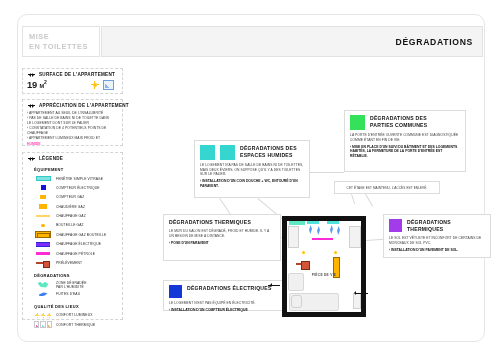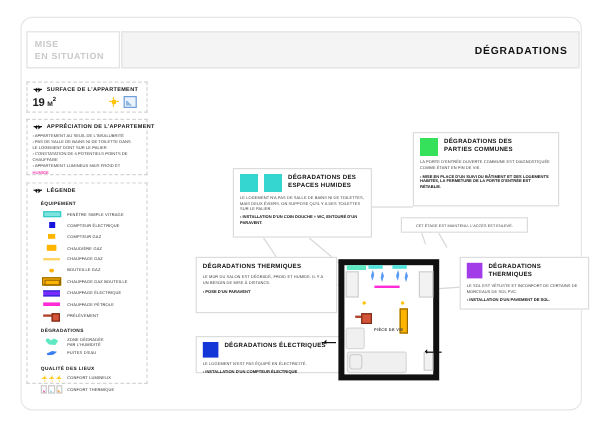--- a/index.html
+++ b/index.html
@@ -150,21 +150,21 @@
   .arrow-out:after{content:"";position:absolute;left:0;top:.5px;border:2.5px solid transparent;border-right-color:#111;}
 </style>
 </head>
 <body>
 
 <div class="canvas">
   <div class="sheet"></div>
 
   <div class="hdr-tab">
     <div>MISE</div>
-    <div>EN SITUATION</div>
+    <div>EN TOILETTES</div>
   </div>
   <div class="hdr-bar">
     <span>DÉGRADATIONS</span>
   </div>
 
   <div class="panel" id="p-surface">
     <div class="p-title">
       <span class="arrow dbl">
           <i></i>
         </span>

